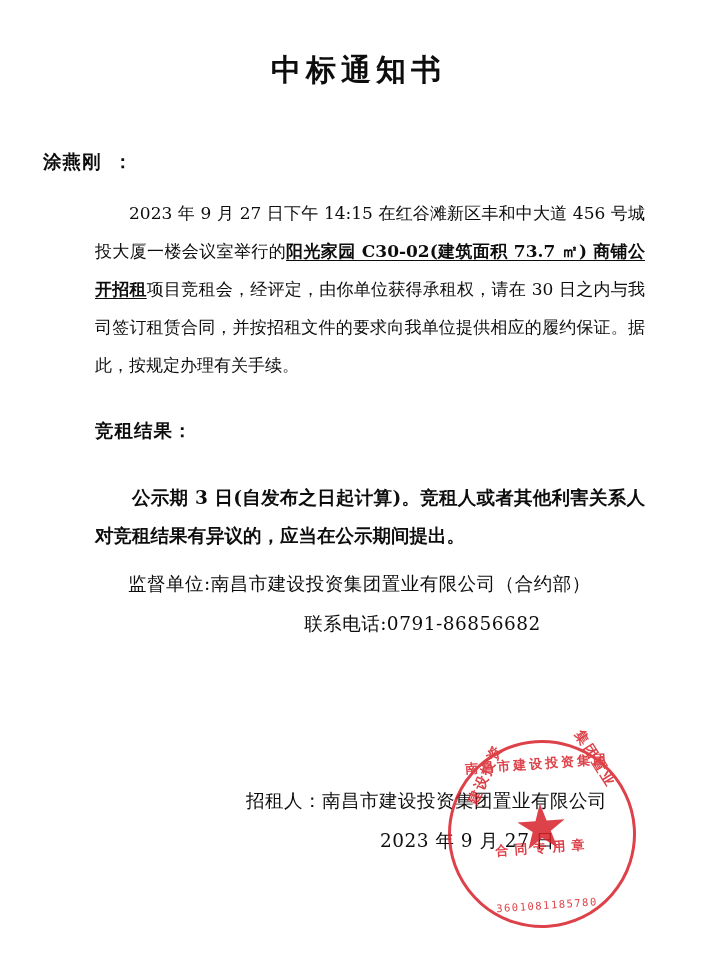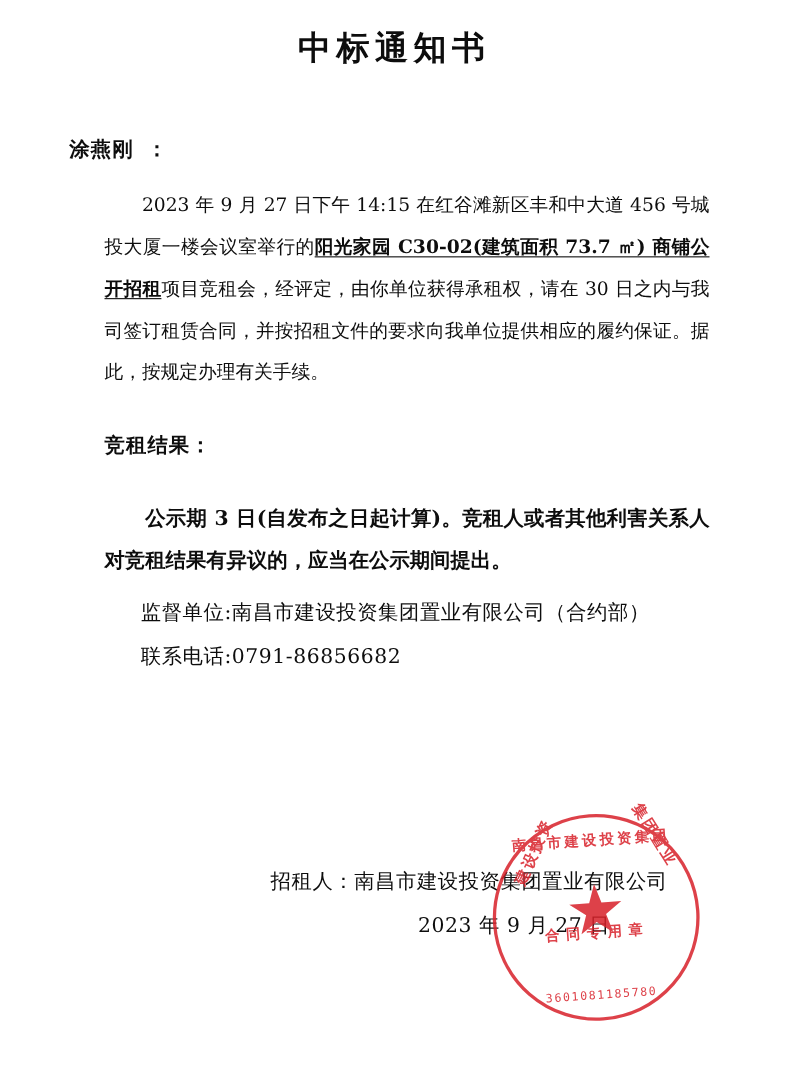--- a/index.html
+++ b/index.html
@@ -19,27 +19,27 @@
     position: absolute;
     inset: 0;
     padding: 0;
   }
 
   .doc-title {
     text-align: center;
     font-size: 30px;
     font-weight: bold;
     letter-spacing: 5px;
-    margin-top: 24px;
+    margin-top: 50px;
     font-family: Liberation Sans, sans-serif;
   }
 
   .salutation {
     margin-top: 58px;
-    margin-left: 63px;
+    margin-left: 43px;
     font-size: 18.5px;
     font-weight: bold;
     letter-spacing: 1px;
   }
   .salutation .colon {
     font-weight: bold;
     margin-left: 12px;
   }
 
   .body-block {
@@ -90,21 +90,21 @@
     font-weight: bold;
   }
 
   .supervisor, .phone {
     margin-left: 128px;
     font-size: 18.5px;
     line-height: 38px;
     letter-spacing: 0.5px;
   }
   .supervisor { margin-top: 10px; }
-  .phone { margin-top: 2px; }
+  .phone { margin-top: 2px; text-align: center; }
 
   .signature {
     position: absolute;
     left: 246px;
     top: 788px;
     font-size: 18.5px;
     letter-spacing: 0.5px;
   }
   .sign-date {
     position: absolute;

